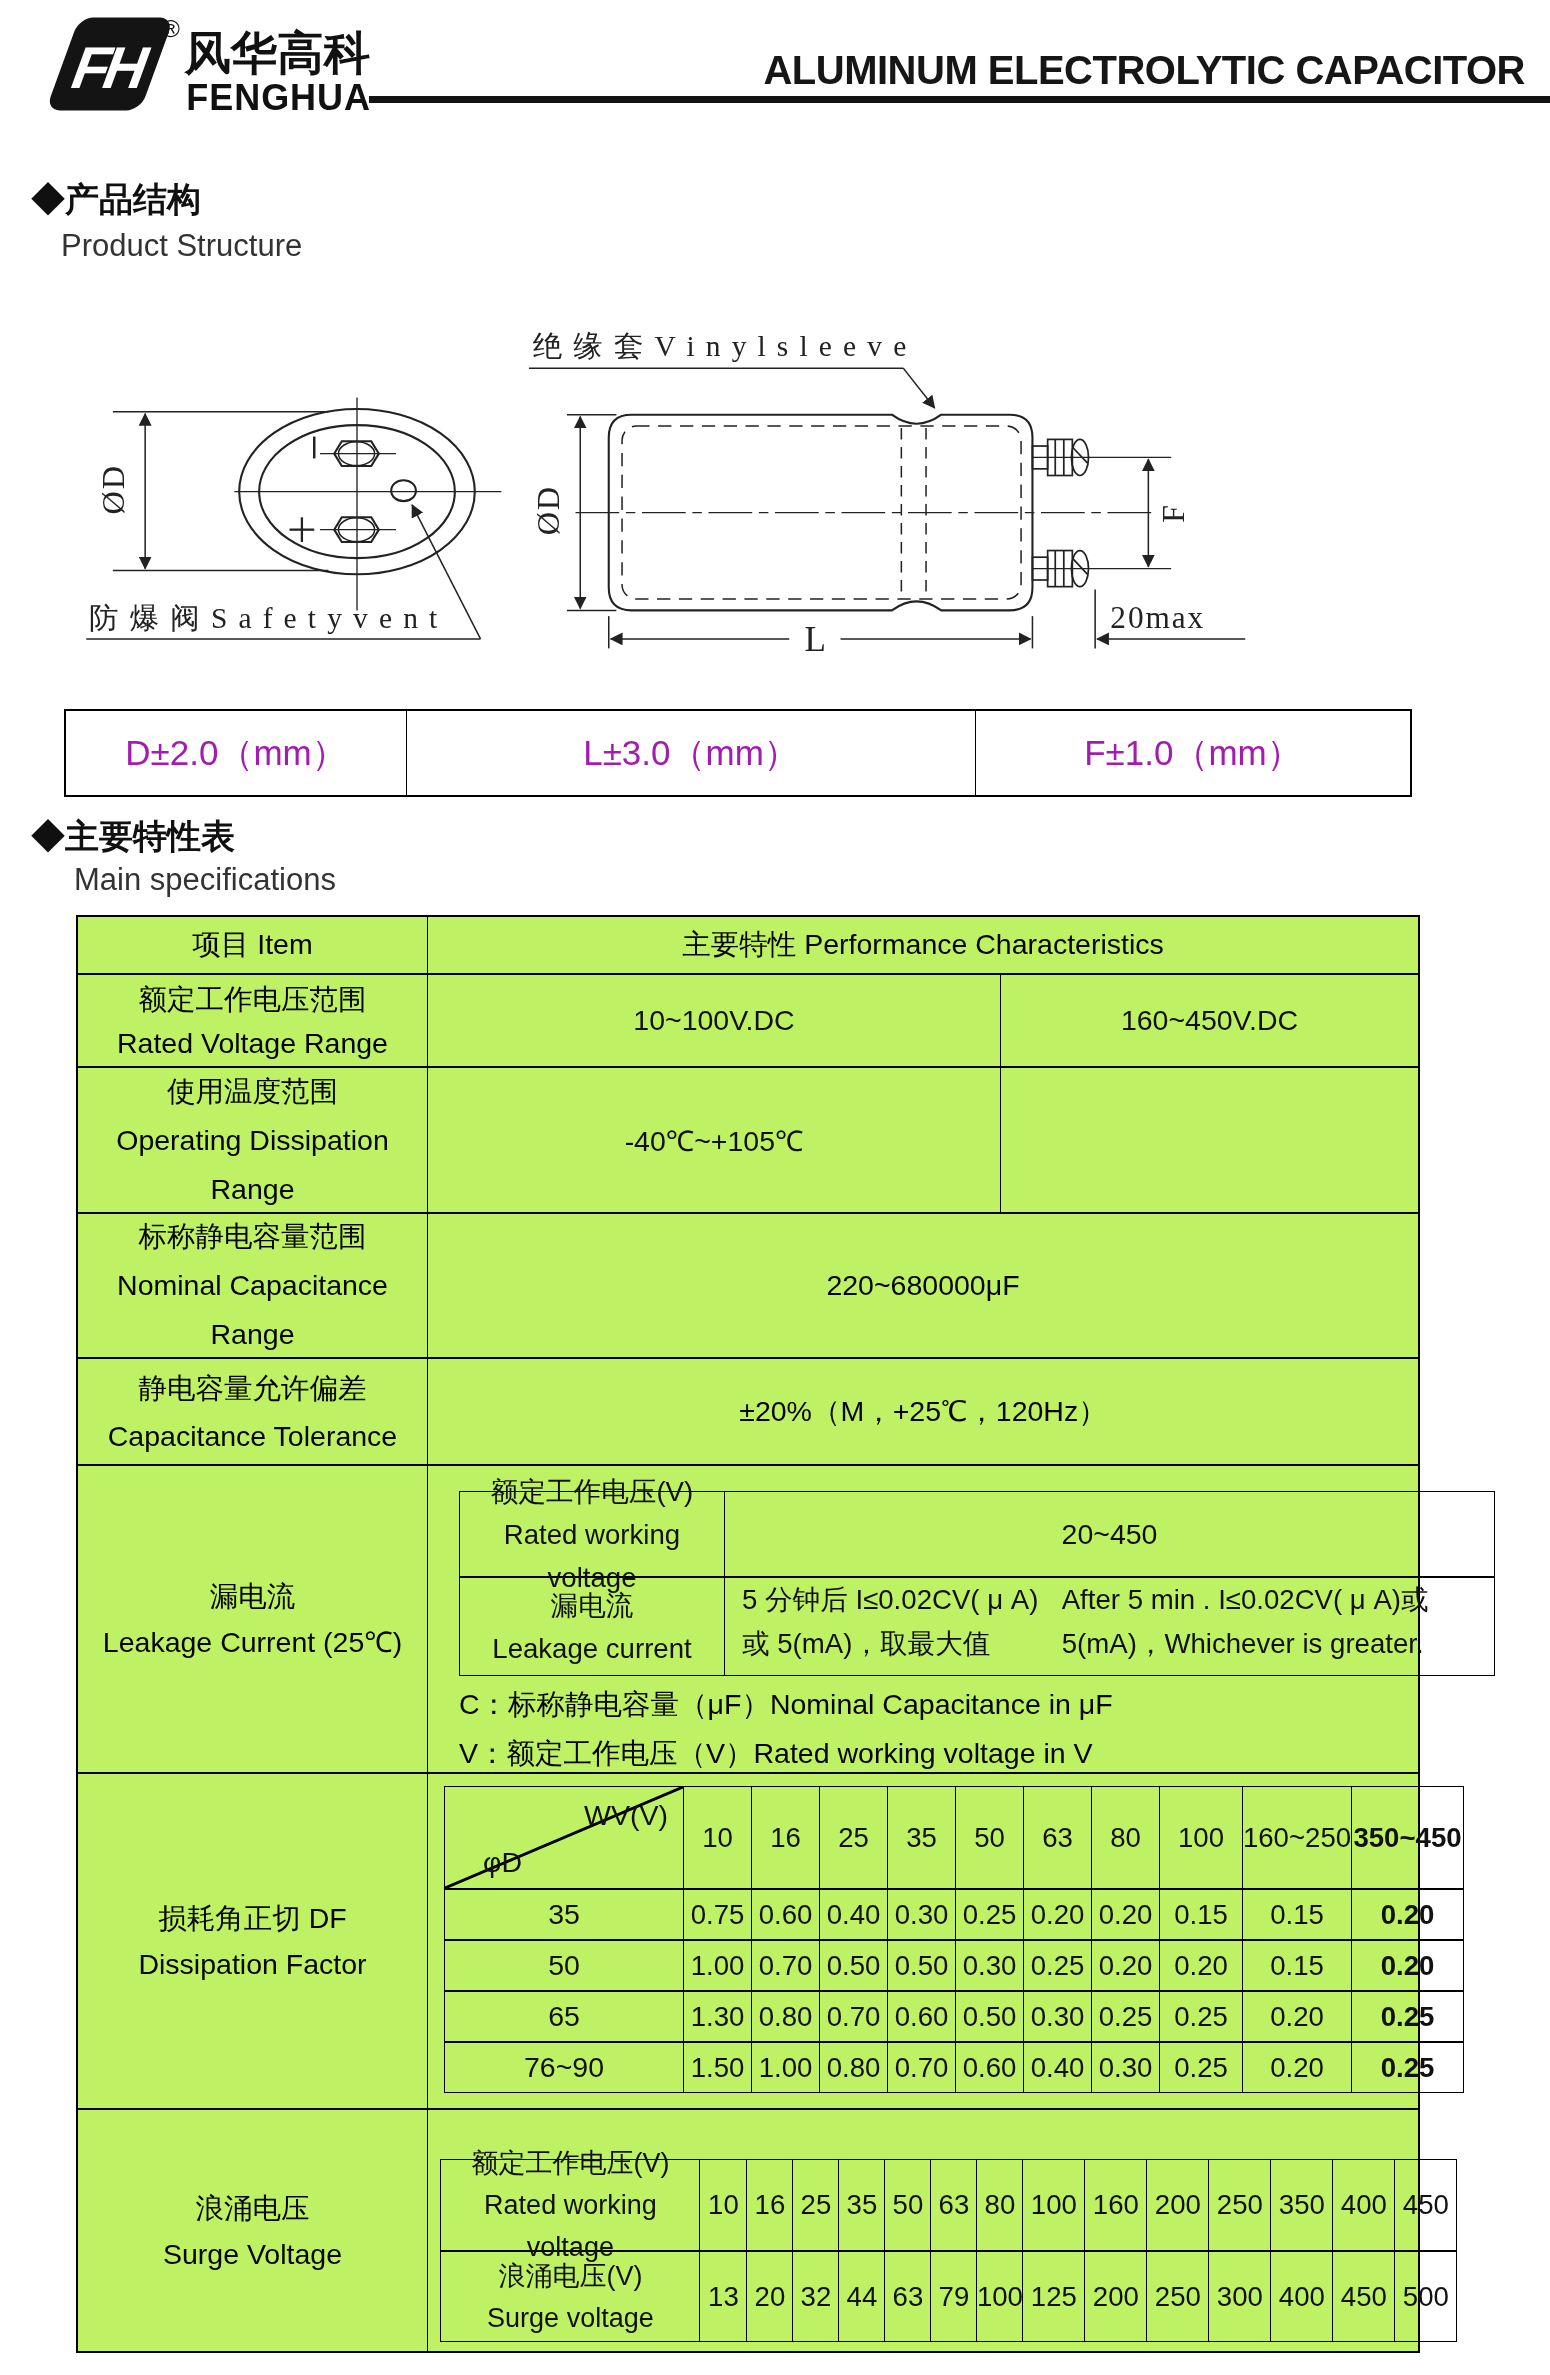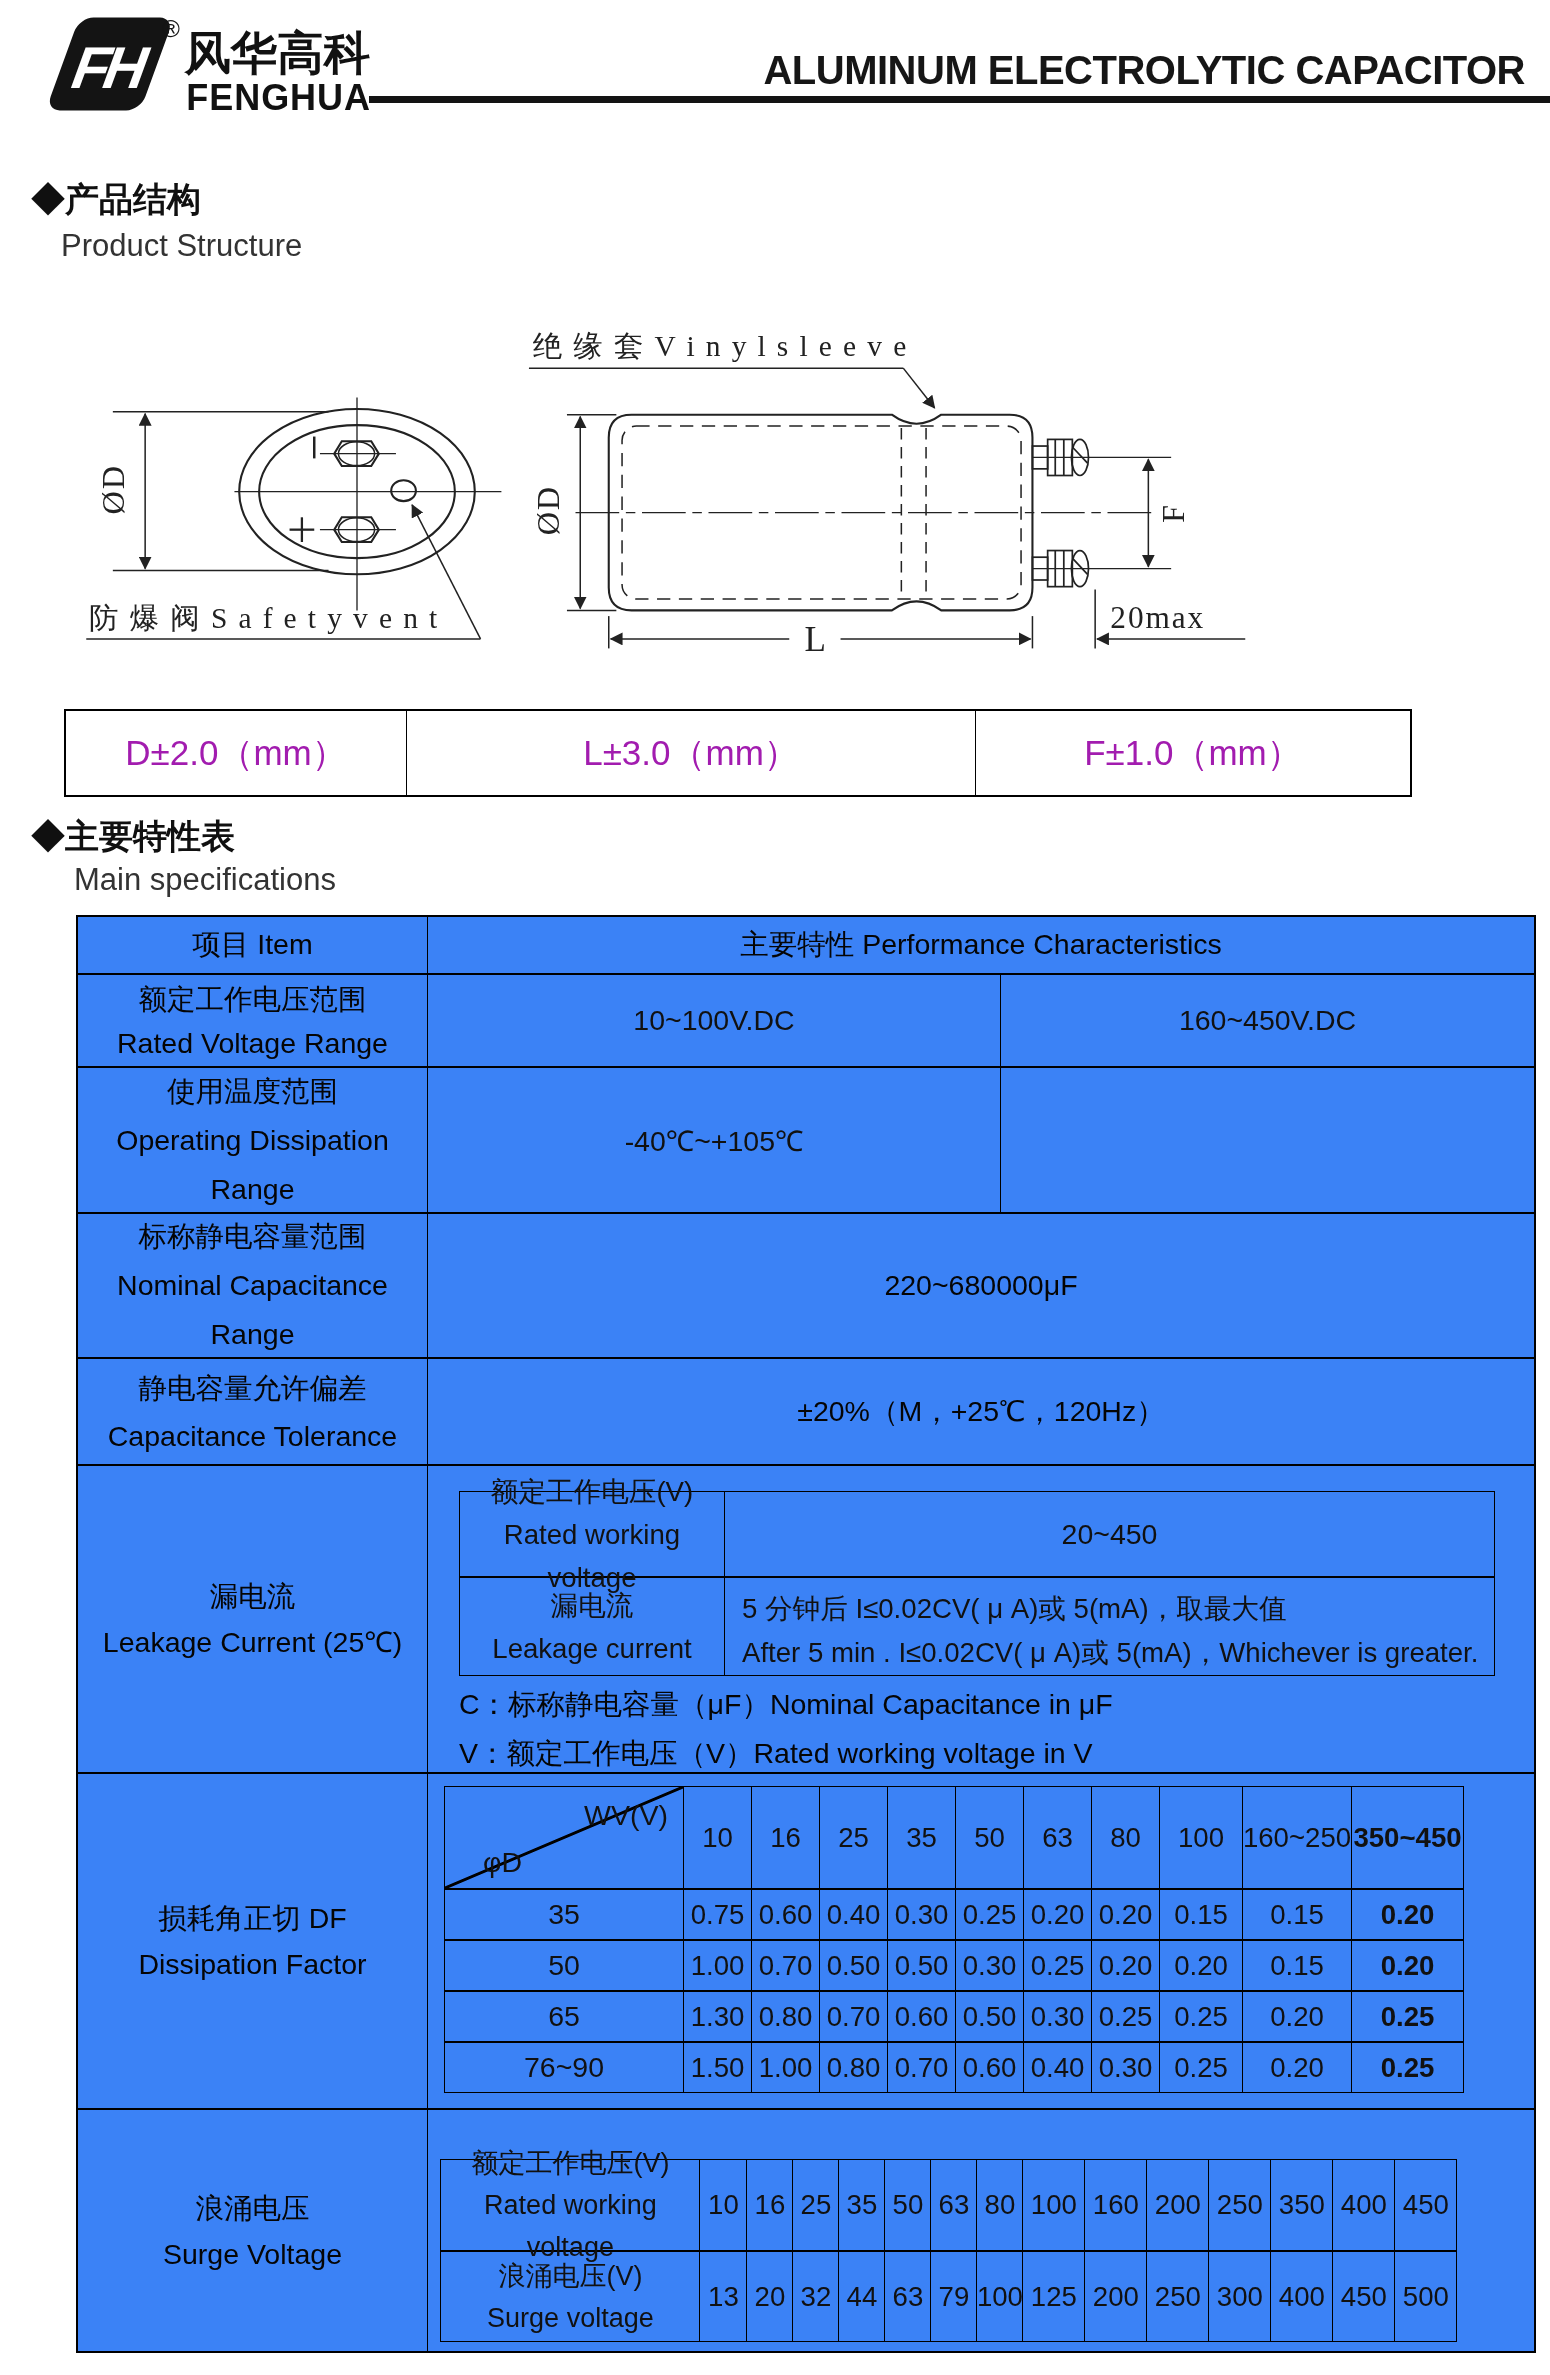--- a/index.html
+++ b/index.html
@@ -39,22 +39,22 @@
   }
   #tol-table .tcell{
     display:flex;align-items:center;justify-content:center;
     font-size:35px;color:#a21caf;box-sizing:border-box;
   }
   #tol-d{flex:0 0 341px;border-right:1.9px solid #000;}
   #tol-l{flex:0 0 569px;border-right:1.9px solid #000;}
   #tol-f{flex:1;}
   
   #main-table{
-    position:absolute;top:915px;left:76px;width:1460px;
-    border:2.9px solid #000;box-sizing:border-box;background:#3b82f6;
+    position:absolute;top:915px;left:76px;width:1344px;
+    border:2.9px solid #000;box-sizing:border-box;background:#bef264;
   }
   .mrow{display:flex;border-top:2.9px solid #000;box-sizing:border-box;}
   .mrow:first-child{border-top:none;}
   .mlabel{
     flex:0 0 350px;border-right:1.9px solid #000;box-sizing:border-box;
     display:flex;flex-direction:column;align-items:center;justify-content:center;
     text-align:center;font-size:28.5px;line-height:49px;color:#050505;
   }
   .mval{
     flex:1;display:flex;align-items:center;justify-content:center;
@@ -71,21 +71,21 @@
   }
   .lrow{display:flex;box-sizing:border-box;}
   .lrow + .lrow{border-top:2.9px solid #000;}
   .lhead{
     flex:0 0 265px;border-right:1.9px solid #000;box-sizing:border-box;
     display:flex;flex-direction:column;align-items:center;justify-content:center;
     text-align:center;font-size:27.6px;line-height:43px;
   }
   .lval{flex:1;display:flex;align-items:center;justify-content:center;font-size:28.5px;}
   .lformula{
-    flex:1;display:flex;flex-direction:column;justify-content:flex-end;
+    flex:1;display:flex;flex-direction:row;justify-content:flex-end;
     padding-left:17px;font-size:27.6px;line-height:44px;box-sizing:border-box;
   }
   .leak-note{margin:5.7px 0 0 31px;font-size:28.5px;line-height:44px;color:#050505;}
   
   #df-table{margin:12.4px 0 0 16px;border:1.9px solid #000;box-sizing:border-box;display:inline-block;}
   .df-row{display:flex;box-sizing:border-box;height:51px;}
   .df-row.df-header{height:101px;}
   .df-row + .df-row{border-top:2.9px solid #000;}
   .df-head{
     flex:0 0 238px;display:flex;align-items:center;justify-content:center;

